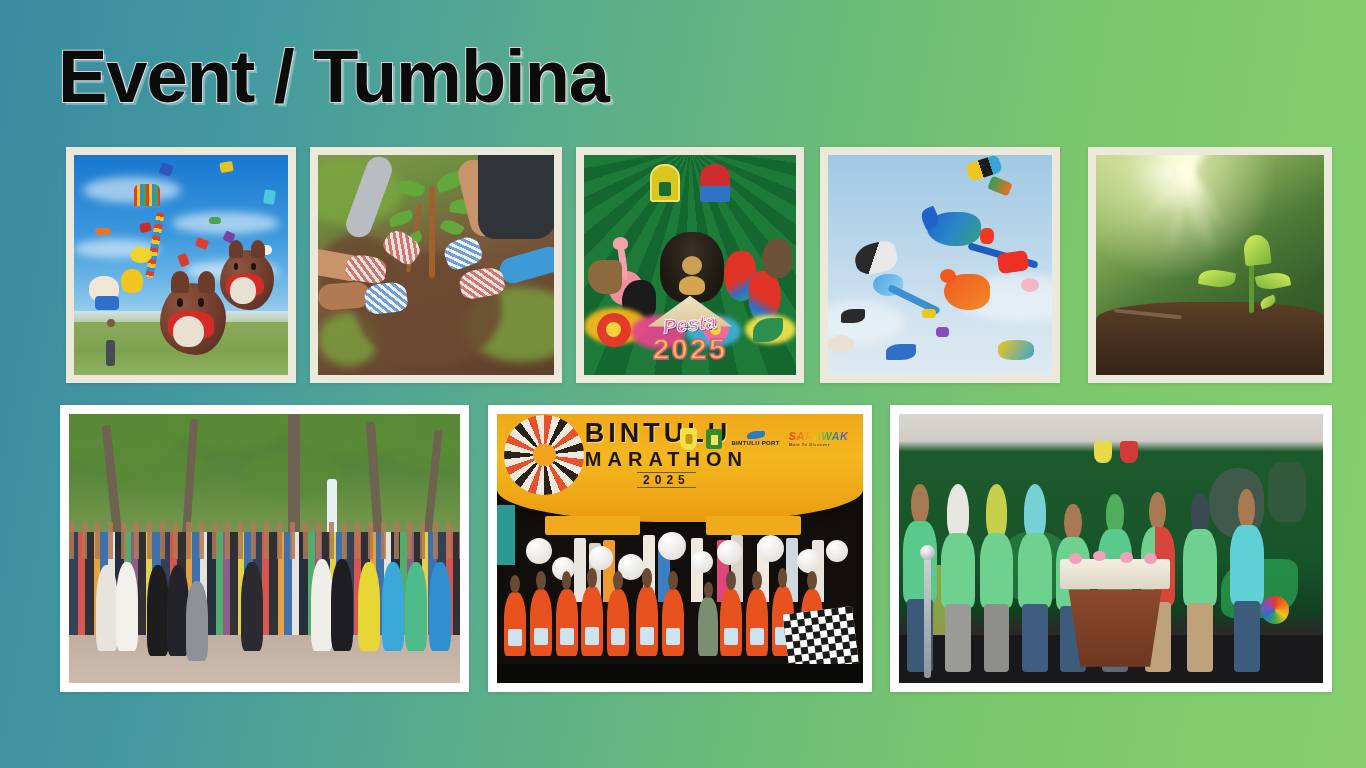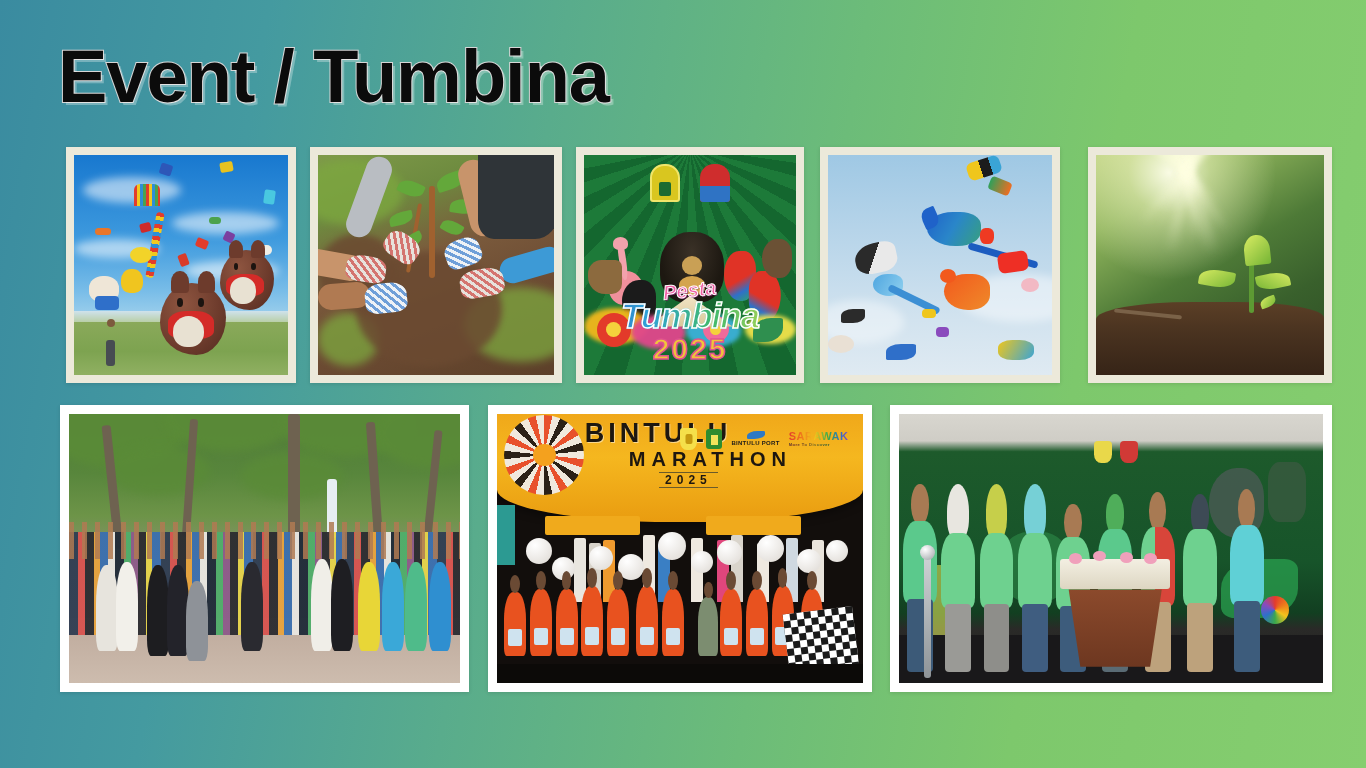--- a/index.html
+++ b/index.html
@@ -171,37 +171,37 @@
     position:absolute; left:2%; top:1%; width:80px; height:80px; border-radius:50%;
     background:
       repeating-conic-gradient(from 0deg,
         #e8512c 0deg 12deg, #f0e9dd 12deg 24deg,
         #2b2117 24deg 36deg, #f0e9dd 36deg 48deg);
   }
   .sunburst:after { content:""; position:absolute; inset:36%; background:#f4a11e; border-radius:50%; }
   .mar-title { position:absolute; left:24%; top:6%; color:#1d1710; line-height:1; }
   .mar-bintulu { font-size:27px; font-weight:bold; letter-spacing:4px;
     text-shadow:1px 1px 0 rgba(255,255,255,.5); }
-  .mar-marathon { font-size:20px; font-weight:bold; letter-spacing:6px; margin-top:2px;margin-left:44px; }
+  .mar-marathon { font-size:20px; font-weight:bold; letter-spacing:6px; margin-top:2px; }
   .mar-year { font-size:12px; font-weight:bold; letter-spacing:5px; margin-top:3px;
     text-align:center; border-top:1px solid #6b5b2a; border-bottom:1px solid #6b5b2a;
     display:inline-block; padding:1px 6px; }
   .mar-logos { position:absolute; right:4%; top:13%; display:flex; align-items:center; gap:9px; }
   .lg-crest { width:17px; height:22px; background:#f5e04a; border-radius:3px 3px 40% 40%; position:relative; }
   .lg-crest:after{ content:""; position:absolute; left:50%; top:28%; transform:translateX(-50%);
     width:7px; height:10px; background:#c69a10; border-radius:2px; }
   .lg-green { width:16px; height:20px; background:#2f8c2f; border-radius:3px; position:relative; }
   .lg-green:after{ content:""; position:absolute; left:30%; top:30%; width:40%; height:50%;
     background:#f2e45b; }
   .lg-port { font-size:6px; font-weight:bold; color:#1a1a1a; letter-spacing:.3px; white-space:nowrap; }
   .lg-port .swoosh { display:block; width:18px; height:8px; margin:0 auto 1px;
     background:#2e79c4; border-radius:60% 10% 60% 10%; }
   .lg-sarawak { font-size:11px; font-weight:bold; letter-spacing:.5px;
     background:linear-gradient(90deg,#e43b2c 0%, #ef7a1b 22%, #f2c41d 44%, #3aa94c 66%, #2f6fc9 88%, #8a4bbd 100%);
-    -webkit-background-clip:text; background-clip:text; color:transparent; }
+    -webkit-background-clip:text; background-clip:text; color:transparent;font-style:italic; }
   .lg-sarawak small { display:block; font-size:4px; color:#6b5b2a;
     -webkit-text-fill-color:#6b5b2a; letter-spacing:.5px; }
   .balloon { position:absolute; background:radial-gradient(circle at 35% 28%, #ffffff, #ddd8d2);
     border-radius:50%; }
   .runner { position:absolute; border-radius:42% 42% 12% 12%; background:#e8521f; }
   .runner .head { position:absolute; left:28%; top:-26%; width:44%; height:28%;
     background:#6a4a34; border-radius:50%; }
   .bib { position:absolute; left:18%; bottom:16%; width:64%; height:26%;
     background:#cfe3ef; border-radius:2px; }
   .flag-checker {
@@ -358,21 +358,20 @@
       <div class="splash" style="left:48%; bottom:-6%; width:26%; height:28%; background:#3bb0d8;"></div>
       <div class="splash" style="right:0%; bottom:-4%; width:24%; height:26%; background:#f0e24a;"></div>
       <div class="hibiscus" style="left:6%;  bottom:-6%;"></div>
       <div class="hibiscus" style="left:56%; bottom:-2%; width:26px; height:26px; background:#f06a9a;"></div>
       <div style="position:absolute; right:6%; bottom:-2%; width:30px; height:24px;
            background:#2f8f4f; border-radius:60% 10% 60% 10%;"></div>
     </div>
     <div class="tent-roof"></div>
     <div class="poster-title">
       <span class="pesta">Pesta</span>
-      <span class="tumbina">Tumbina</span>
       <span class="year2025">2025</span>
     </div>
   </div>
 </div>
 
 <div class="frame" style="left:820px; top:147px; width:240px; height:236px;">
   <div class="photo p-kite2">
     <div class="cloud" style="left:58%; top:54%; width:56%; height:22%; background:rgba(255,255,255,.45);"></div>
     <div class="cloud" style="left:-6%; top:66%; width:40%; height:20%; background:rgba(255,255,255,.4);"></div>
 

